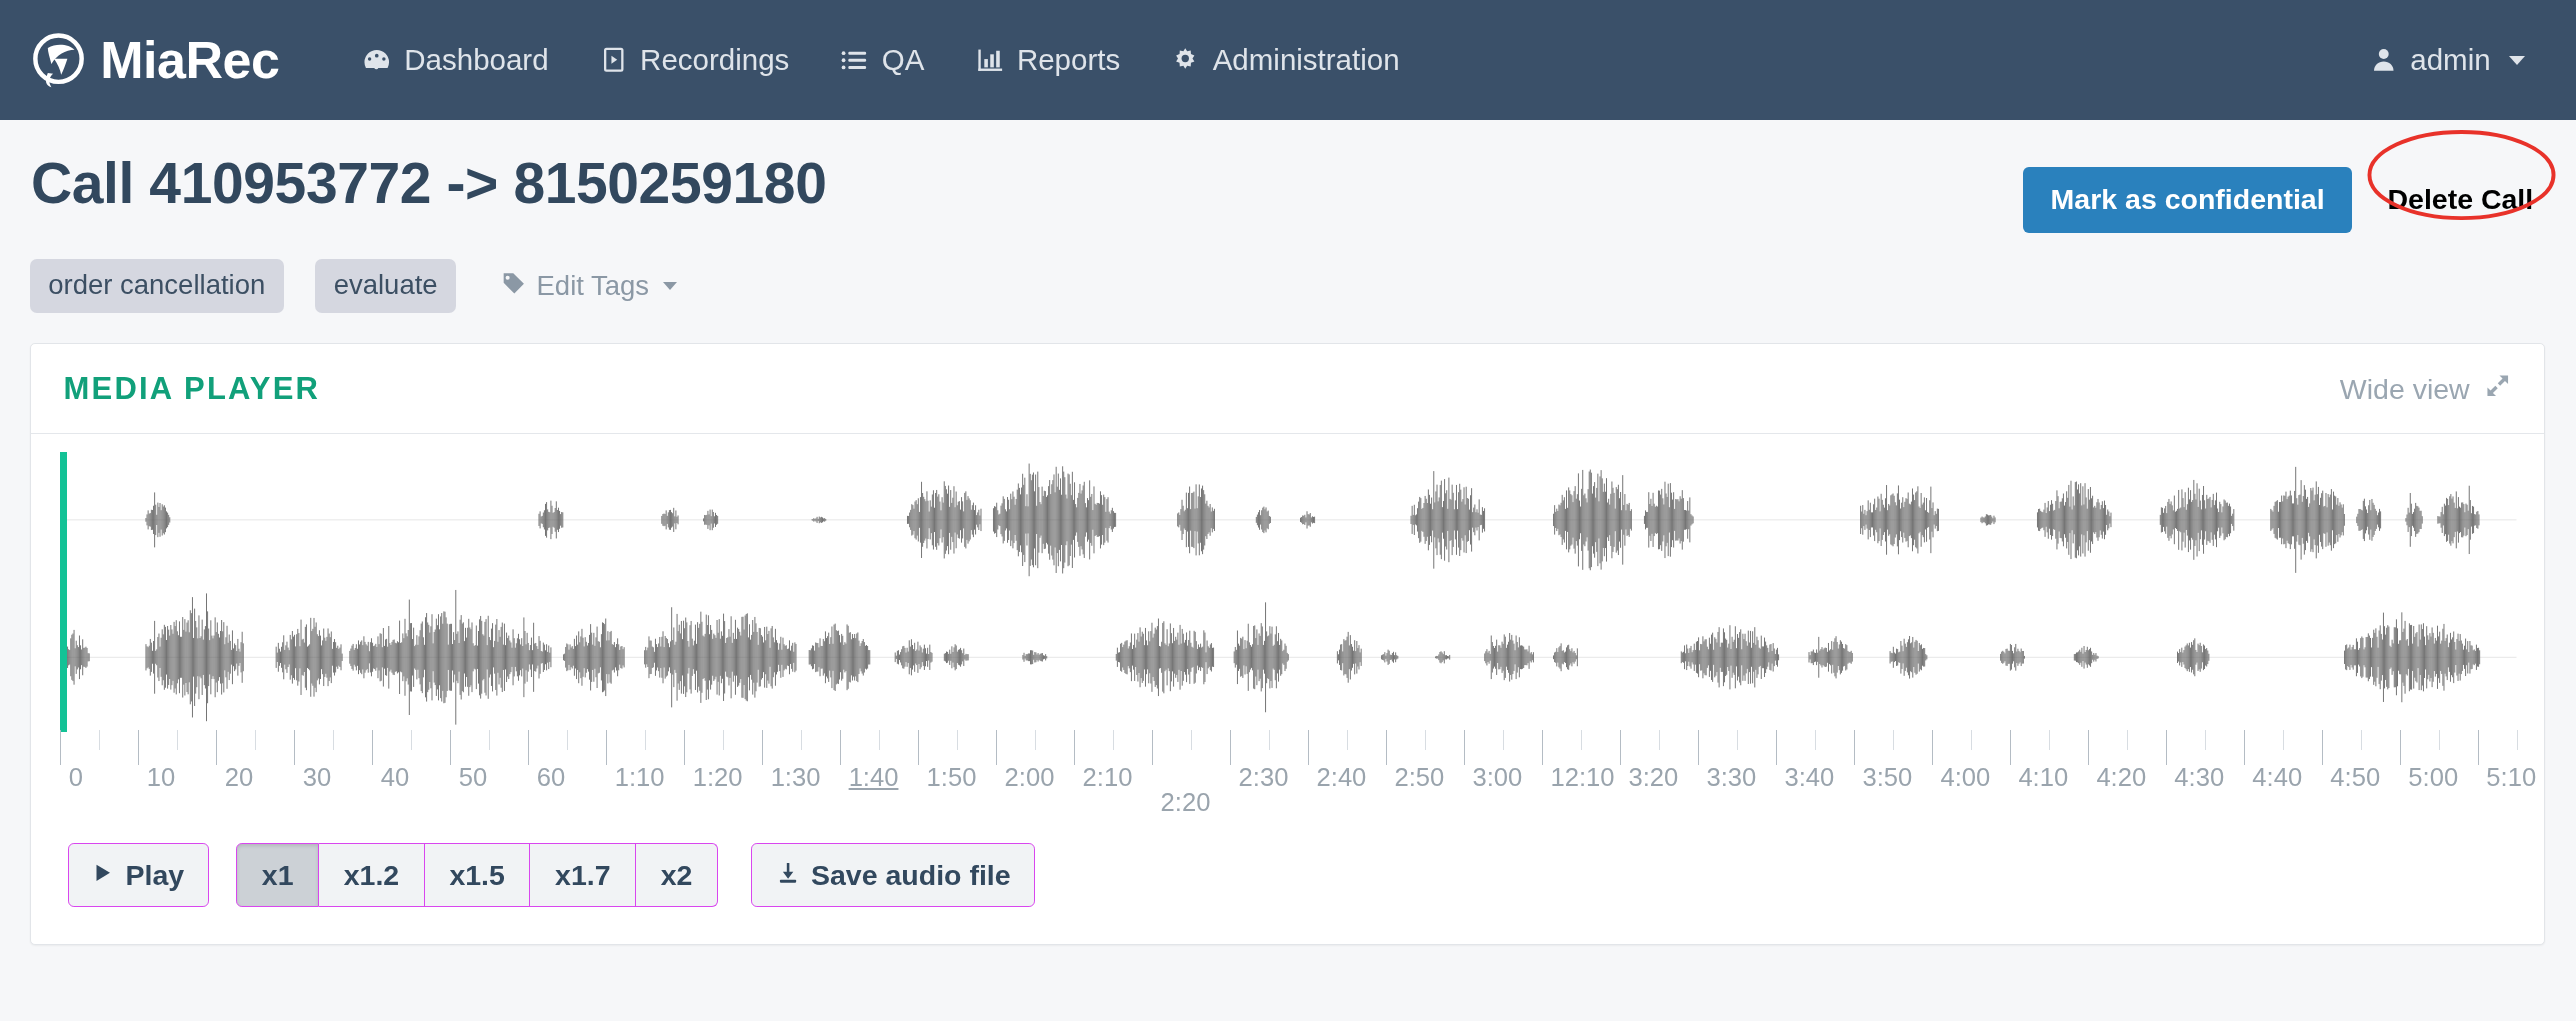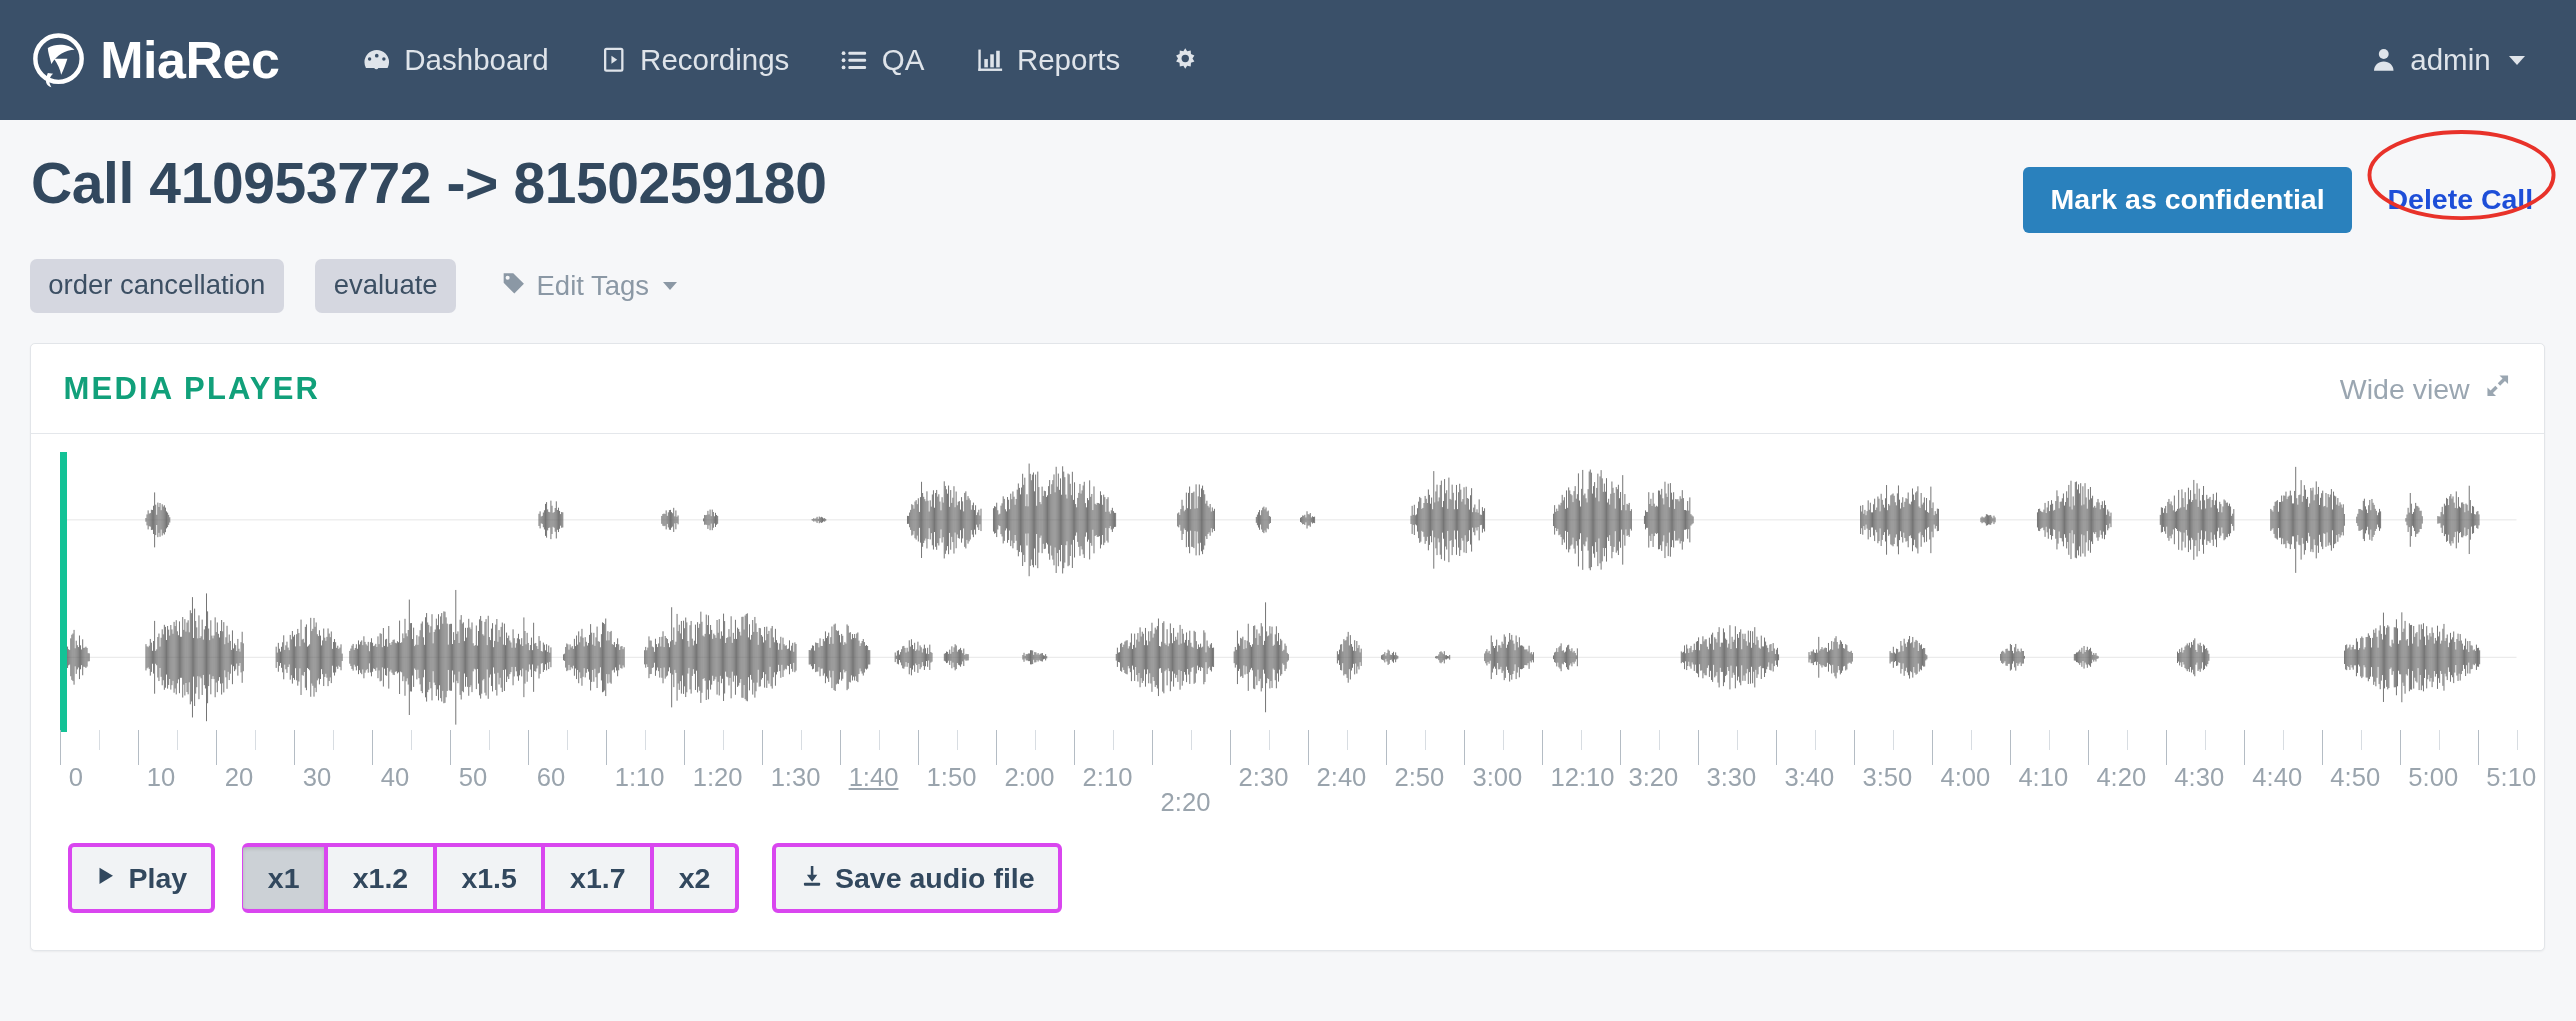--- a/index.html
+++ b/index.html
@@ -95,21 +95,21 @@
     border: none;
     border-radius: 5.9px;
     font-size: 28.5px;
     font-weight: bold;
     font-family: "Liberation Sans", sans-serif;
     padding: 16.7px 27.5px;
     cursor: pointer;
     white-space: nowrap;
   }
   .btn-link {
-    color: #1d4ed8;
+    color: #000000;
     font-size: 28.5px;
     font-weight: bold;
     text-decoration: none;
     cursor: pointer;
     white-space: nowrap;
     padding: 16.7px 9.8px;
   }
   .annot-ellipse {
     position: absolute;
     right: 17.7px;
@@ -223,21 +223,21 @@
 
   
   .controls {
     display: flex;
     align-items: center;
     gap: 0;
     padding: 29.5px 33px 37px 37px;
   }
   .btn-default {
     background: #f1f3f5;
-    border: 4px solid #d946ef;
+    border: 1px solid #d946ef;
     border-radius: 5.9px;
     color: #32485e;
     font-size: 28.5px;
     font-weight: bold;
     font-family: "Liberation Sans", sans-serif;
     padding: 14.7px 23.6px;
     cursor: pointer;
     display: inline-flex;
     align-items: center;
     gap: 11.8px;
@@ -323,20 +323,21 @@
       <span>Reports</span>
     </a>
 
     <a class="nav-link">
       <span class="nav-ico">
         <svg width="28.5" height="28.5" viewBox="0 0 24 24" fill="#dfe4ea">
           <path d="M12 1.8l1.6 2.6 3-.7.2 3.1 2.9 1.1-1.6 2.6 1.6 2.6-2.9 1.1-.2 3.1-3-.7L12 19.2l-1.6-2.6-3 .7-.2-3.1-2.9-1.1 1.6-2.6L4.3 7.9l2.9-1.1.2-3.1 3 .7z"></path>
           <circle cx="12" cy="10.5" r="3.1" fill="#3a5069"></circle>
         </svg>
       </span>
+      <span>Administration</span>
     </a>
 
   </div>
 
   <div class="nav-right">
     <span class="nav-ico">
       <svg width="27.5" height="27.5" viewBox="0 0 24 24" fill="#dfe4ea">
         <circle cx="12" cy="7" r="4.3"></circle>
         <path d="M3.5 21.5c0-4.7 3.8-8 8.5-8s8.5 3.3 8.5 8z"></path>
       </svg>

